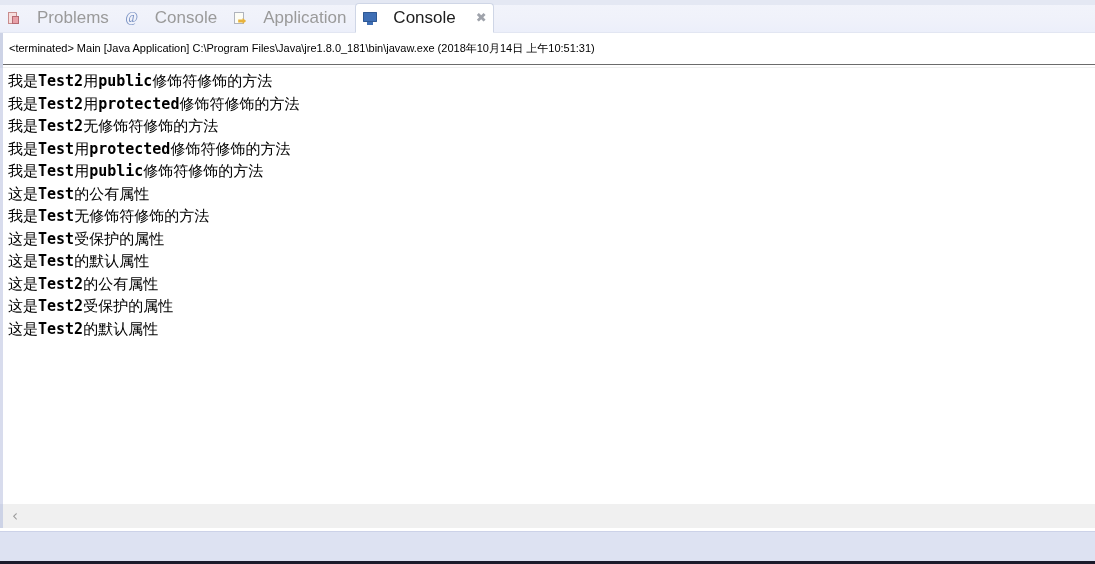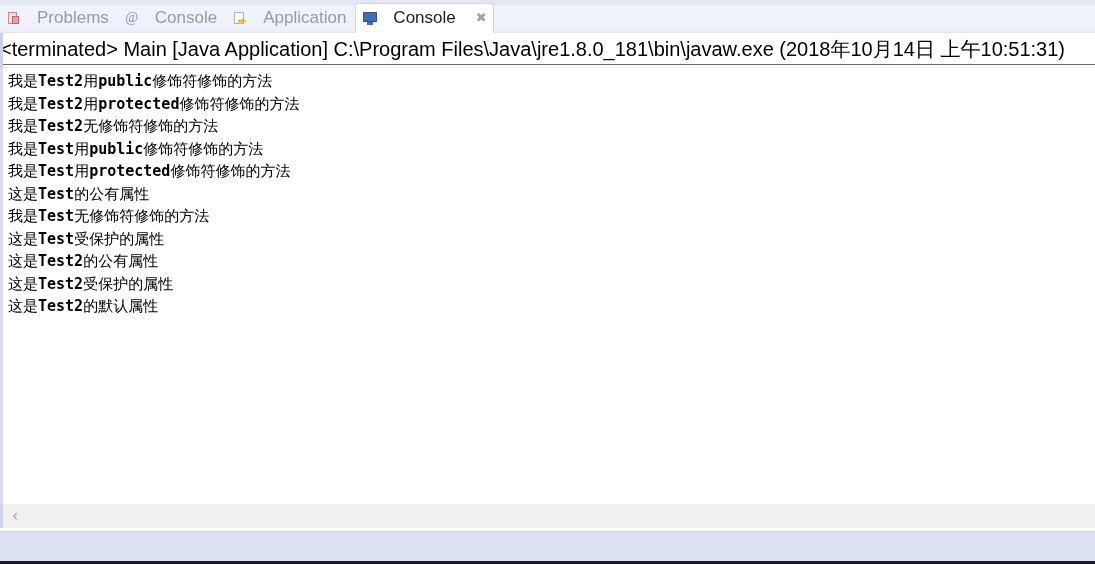--- a/index.html
+++ b/index.html
@@ -171,22 +171,23 @@
     left: 0; top: 33px;
     width: 1095px;
     height: 31px;
     background: #ffffff;
     box-sizing: border-box;
     display: flex;
     align-items: center;
   }
   .console-header .hdr-text {
     font-family: "Liberation Sans", sans-serif;
-    font-size: 20px;
+    font-size: 11px;
     color: #000000;
+    padding-left: 9px;
     white-space: nowrap;
     line-height: 1;
   }
   .header-rule {
     position: absolute;
     left: 0; top: 64px;
     width: 1095px;
     height: 1px;
     background: #6b6b6b;
   }
@@ -329,25 +330,26 @@
   <div class="header-rule"></div>
   <div class="header-rule-2"></div>
 
   <div class="left-rail"></div>
 
   <div class="console-pane">
     <div class="out-lines" id="out-lines">
         <div class="out-line"><span class="cjk">我是</span><span class="mono">Test2</span><span class="cjk">用</span><span class="mono">public</span><span class="cjk">修饰符修饰的方法</span></div>
         <div class="out-line"><span class="cjk">我是</span><span class="mono">Test2</span><span class="cjk">用</span><span class="mono">protected</span><span class="cjk">修饰符修饰的方法</span></div>
         <div class="out-line"><span class="cjk">我是</span><span class="mono">Test2</span><span class="cjk">无修饰符修饰的方法</span></div>
+        <div class="out-line"><span class="cjk">我是</span><span class="mono">Test</span><span class="cjk">用</span><span class="mono">protected</span><span class="cjk">修饰符修饰的方法</span></div>
         <div class="out-line"><span class="cjk">我是</span><span class="mono">Test</span><span class="cjk">用</span><span class="mono">public</span><span class="cjk">修饰符修饰的方法</span></div>
-        <div class="out-line"><span class="cjk">我是</span><span class="mono">Test</span><span class="cjk">用</span><span class="mono">protected</span><span class="cjk">修饰符修饰的方法</span></div>
         <div class="out-line"><span class="cjk">这是</span><span class="mono">Test</span><span class="cjk">的公有属性</span></div>
         <div class="out-line"><span class="cjk">我是</span><span class="mono">Test</span><span class="cjk">无修饰符修饰的方法</span></div>
         <div class="out-line"><span class="cjk">这是</span><span class="mono">Test</span><span class="cjk">受保护的属性</span></div>
+        <div class="out-line"><span class="cjk">这是</span><span class="mono">Test</span><span class="cjk">的默认属性</span></div>
         <div class="out-line"><span class="cjk">这是</span><span class="mono">Test2</span><span class="cjk">的公有属性</span></div>
         <div class="out-line"><span class="cjk">这是</span><span class="mono">Test2</span><span class="cjk">受保护的属性</span></div>
         <div class="out-line"><span class="cjk">这是</span><span class="mono">Test2</span><span class="cjk">的默认属性</span></div>
       </div>
   </div>
 
   <div class="hscroll">
     <div class="hscroll-left-arrow">‹</div>
     <div class="hscroll-track"></div>
   </div>

